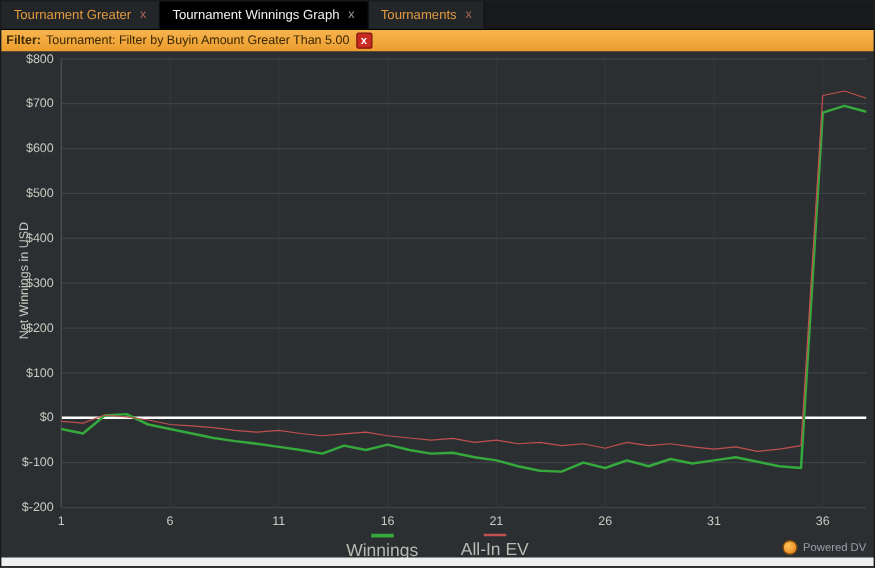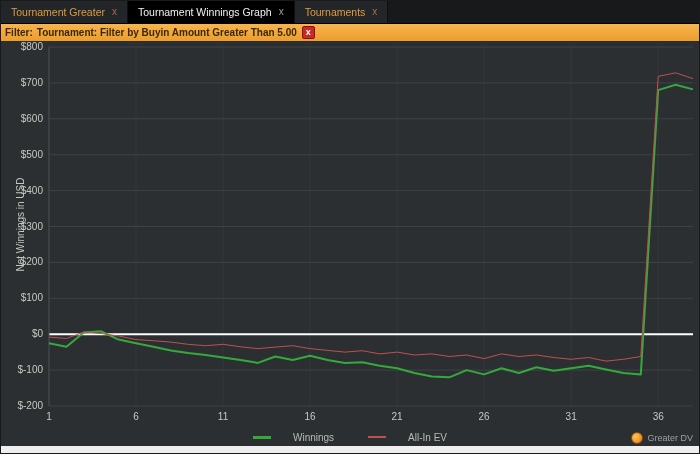--- a/index.html
+++ b/index.html
@@ -18,36 +18,36 @@
   .tab.active{background:#000000;color:#f2f2f2;}
   .tab .tab-close{color:#b0675a;font-size:10px;line-height:1;}
   .tab.active .tab-close{color:#9aa0a4;}
   
   .filterbar{
     display:flex;align-items:center;height:17px;padding:0 4px;
     background:linear-gradient(#f7b44e,#ec9d2d);
     font-size:10px;color:#3a2703;
   }
   .filterbar .fprefix{font-weight:bold;margin-right:4px;}
-  .filterbar .ftext{font-weight:bold;}
+  .filterbar .ftext{font-weight:normal;}
   .filter-close{
     margin-left:5px;width:11px;height:11px;background:#c92a21;border:1px solid #7e140f;
     color:#fff;font-size:9px;line-height:10px;text-align:center;font-weight:bold;
     border-radius:2px;cursor:pointer;
   }
   
   .chart-region{position:relative;height:385px;}
   .y-axis-title{
     position:absolute;left:-36px;top:178px;width:110px;text-align:center;
     transform:rotate(-90deg);font-size:10px;color:#c3c7bd;pointer-events:none;
   }
   svg{display:block;}
   
   .legend{display:flex;justify-content:center;align-items:center;gap:34px;height:22px;}
-  .legend-item{display:flex;align-items:center;gap:22px;font-size:10px;color:#b8bcb2;}
+  .legend-item{display:flex;align-items:center;gap:2px;font-size:14px;color:#b8bcb2;flex-direction:column;}
   .legend-swatch{display:inline-block;width:18px;height:3px;}
   
   .powered{
     position:absolute;right:6px;bottom:9px;display:flex;align-items:center;gap:4px;
     font-size:9px;color:#9aa0a6;
   }
   .powered .plogo{
     width:10px;height:10px;border-radius:50%;
     background:radial-gradient(circle at 35% 35%,#ffc256,#e07b12);
     border:1px solid #8a4d0a;
@@ -133,17 +133,17 @@
       <span>Winnings</span>
     </span>
     <span class="legend-item">
       <span class="legend-swatch" style="background: rgb(192, 80, 77); height: 2px;"></span>
       <span>All-In EV</span>
     </span>
   </div>
 
   <div class="powered">
     <span class="plogo"></span>
-    <span>Greater DV</span>
+    <span>Powered DV</span>
   </div>
 
   <div class="bottom-strip"></div>
 </div>
 
 </body></html>

